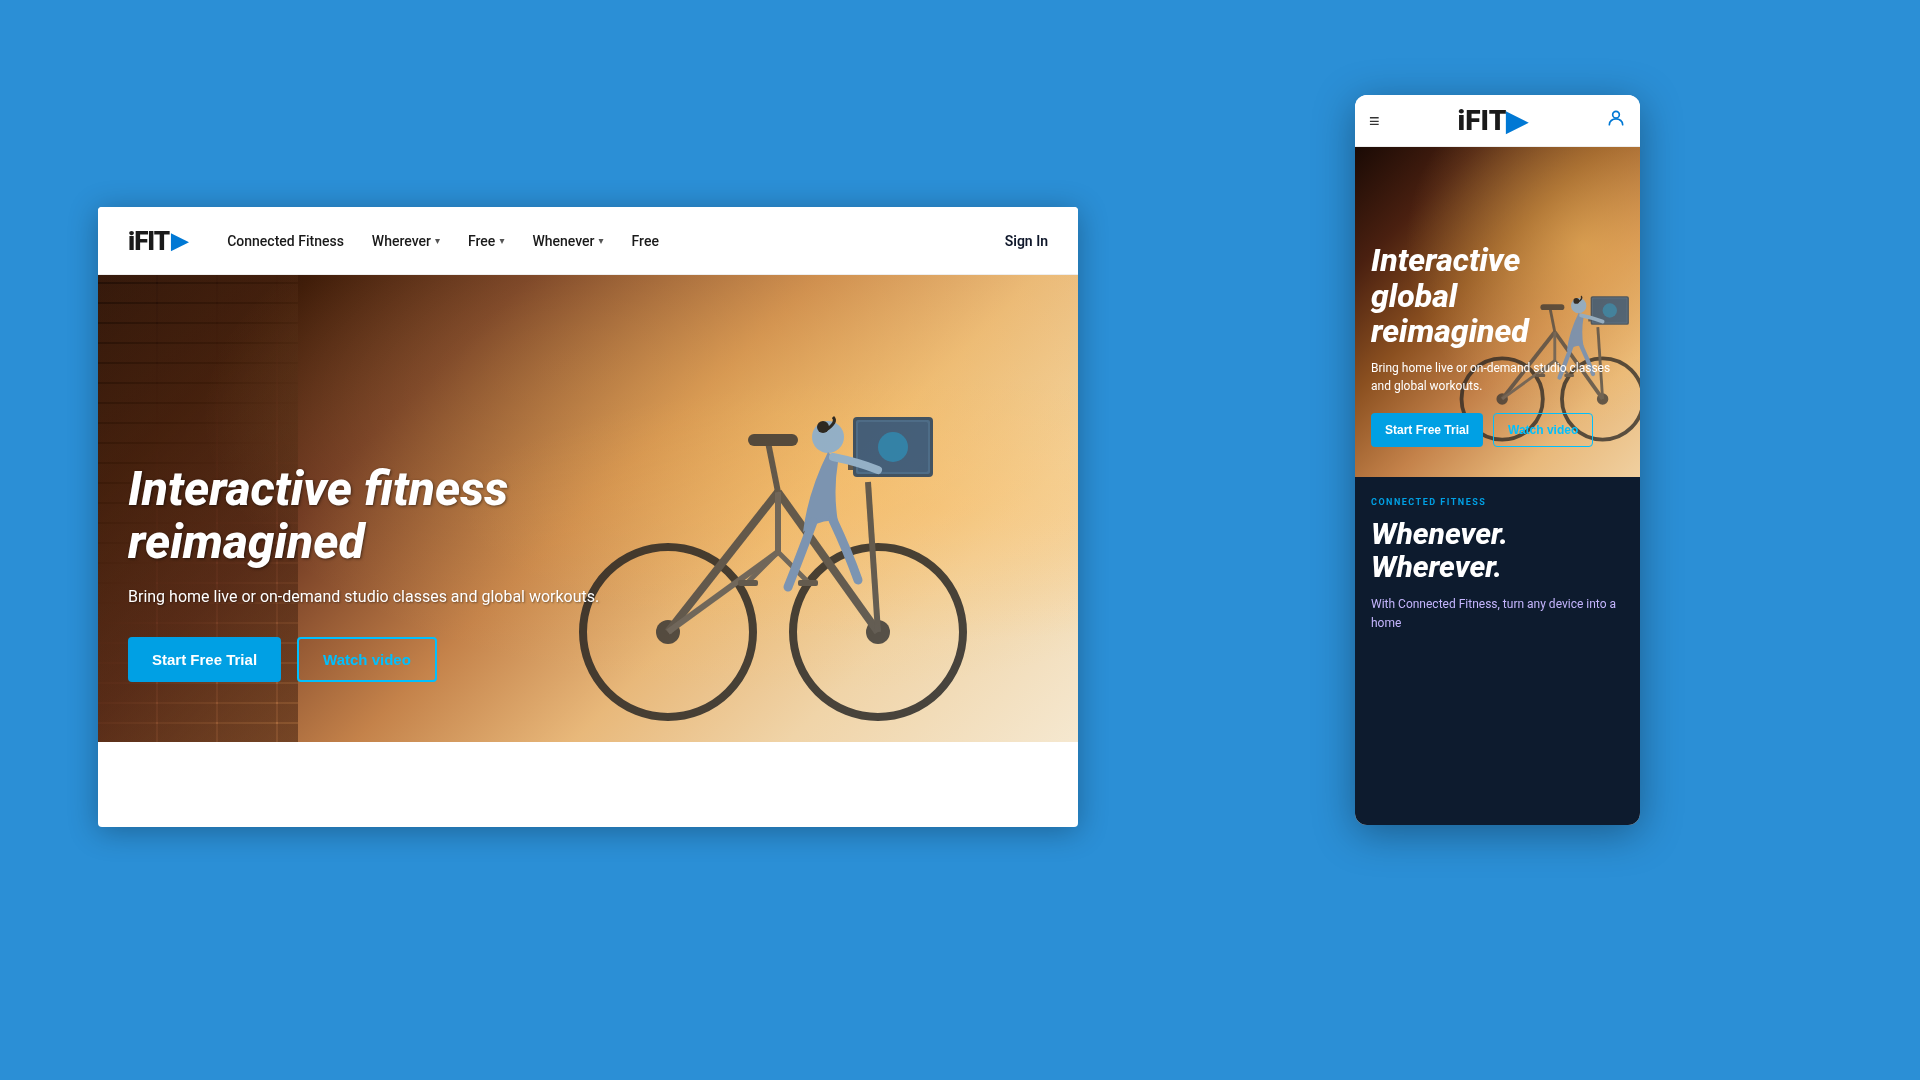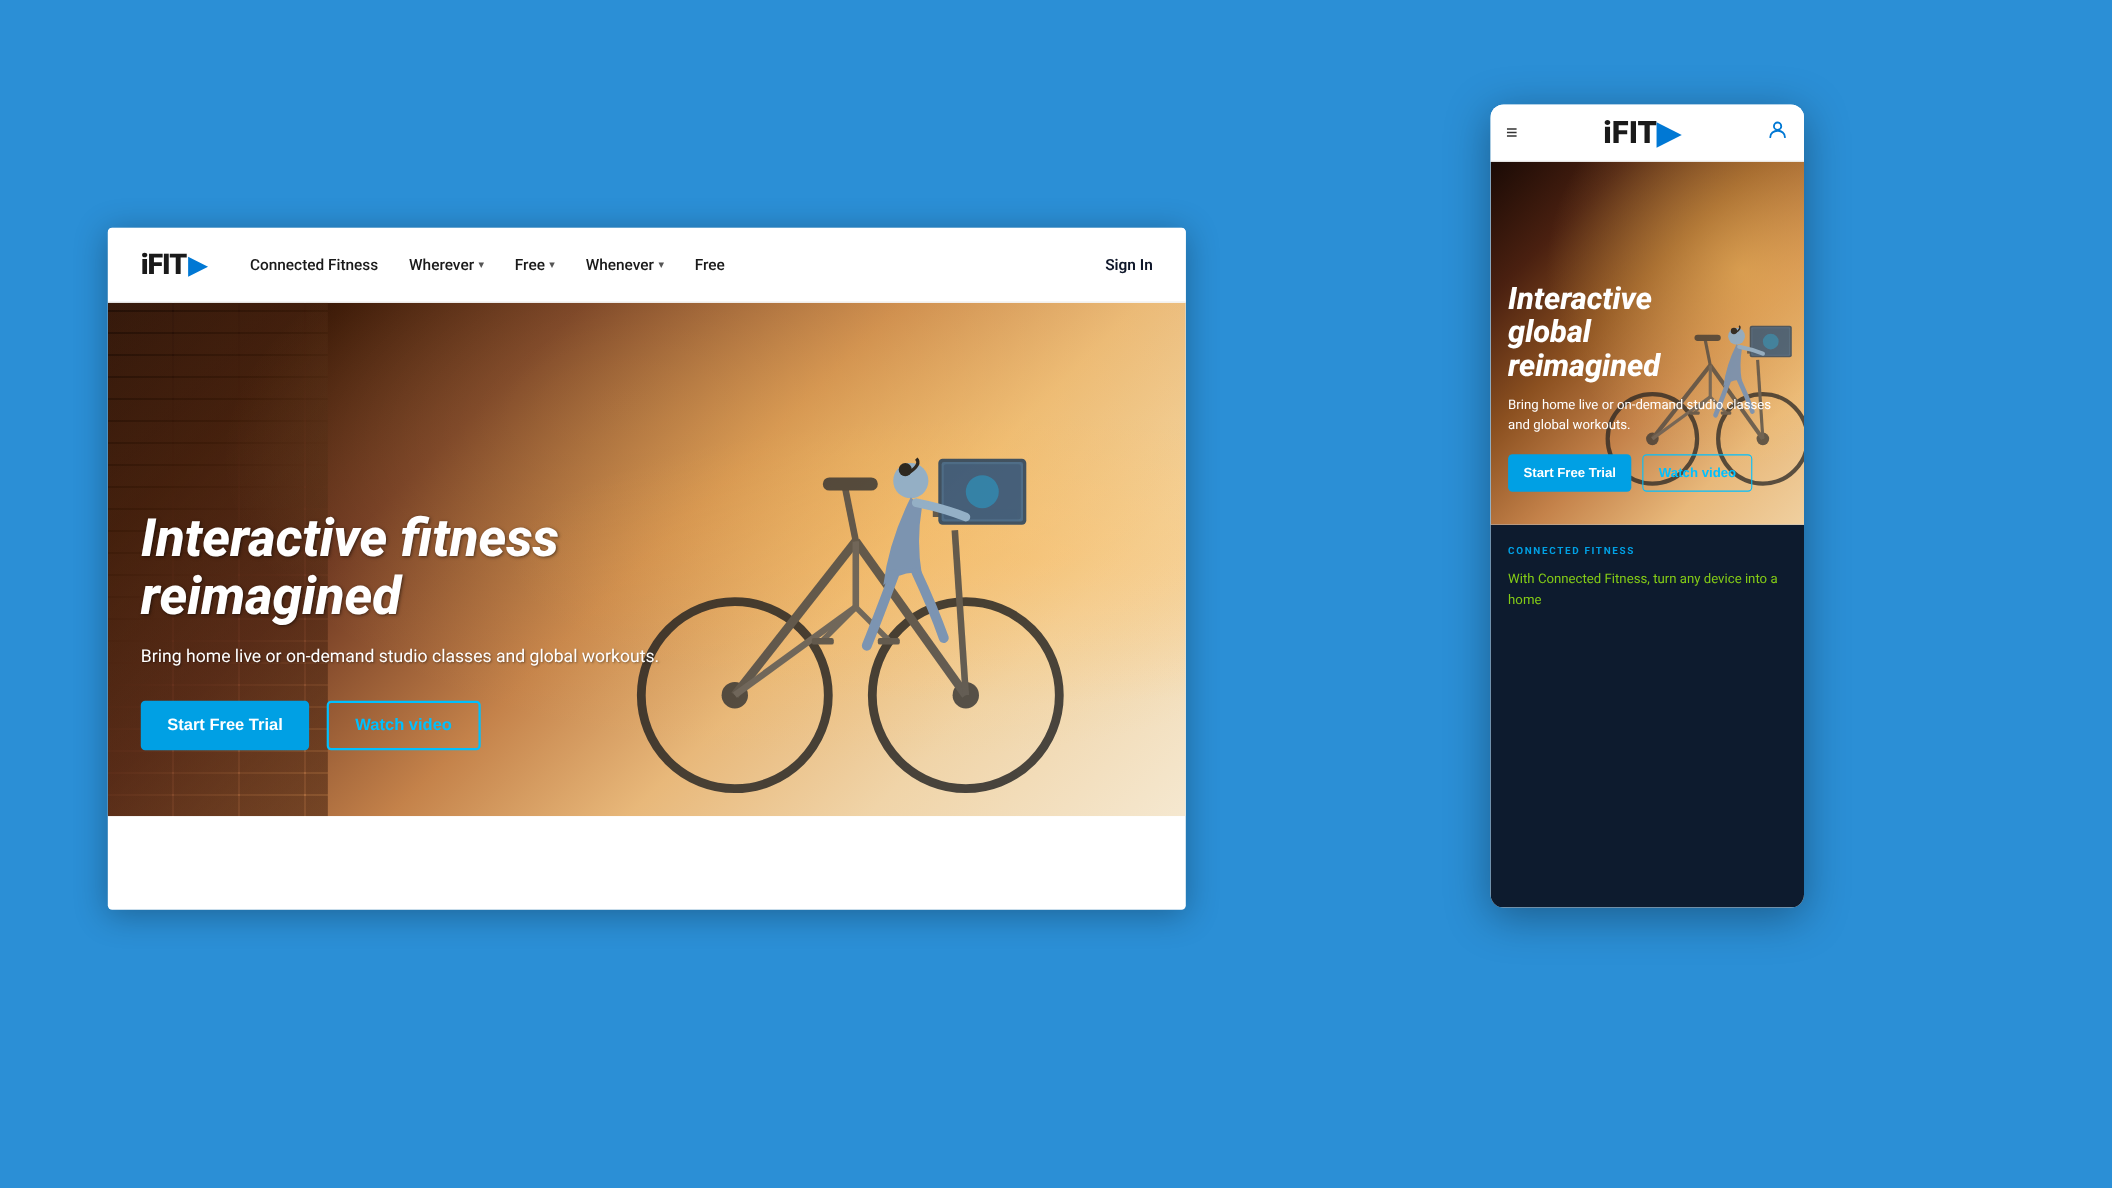--- a/index.html
+++ b/index.html
@@ -247,21 +247,21 @@
       background: radial-gradient(ellipse at 80% 30%, rgba(255,200,100,0.5) 0%, transparent 55%);
     }
     .mobile-hero-content {
       position: absolute;
       bottom: 30px;
       left: 16px;
       right: 16px;
       color: #fff;
     }
     .mobile-hero-title {
-      font-size: 28px;
+      font-size: 32px;
       font-weight: 800;
       font-style: italic;
       line-height: 1.1;
       margin-bottom: 10px;
     }
     .mobile-hero-subtitle {
       font-size: 12px;
       line-height: 1.5;
       margin-bottom: 18px;
     }
@@ -308,21 +308,21 @@
     .mobile-section-title {
       font-size: 30px;
       font-weight: 800;
       font-style: italic;
       color: #fff;
       line-height: 1.1;
       margin-bottom: 12px;
     }
     .mobile-section-body {
       font-size: 12px;
-      color: #84cc16;
+      color: #c4b5fd;
       line-height: 1.6;
     }
 
     
     .cyclist-svg {
       position: absolute;
       right: 80px;
       bottom: 0;
       width: 460px;
       height: 500px;
@@ -500,15 +500,19 @@
       <p class="mobile-hero-subtitle">Bring home live or on-demand studio classes and global workouts.</p>
       <div class="mobile-hero-buttons">
         <button class="mobile-btn-primary">Start Free Trial</button>
         <button class="mobile-btn-outline">Watch video</button>
       </div>
     </div>
   </div>
 
   <div class="mobile-connected">
     <p class="mobile-section-tag">CONNECTED FITNESS</p>
+    <h2 class="mobile-section-title">
+      <span>Whenever.</span><br>
+      <span>Wherever.</span>
+    </h2>
     <p class="mobile-section-body">With Connected Fitness, turn any device into a home</p>
   </div>
 </div>
 
 </body></html>

